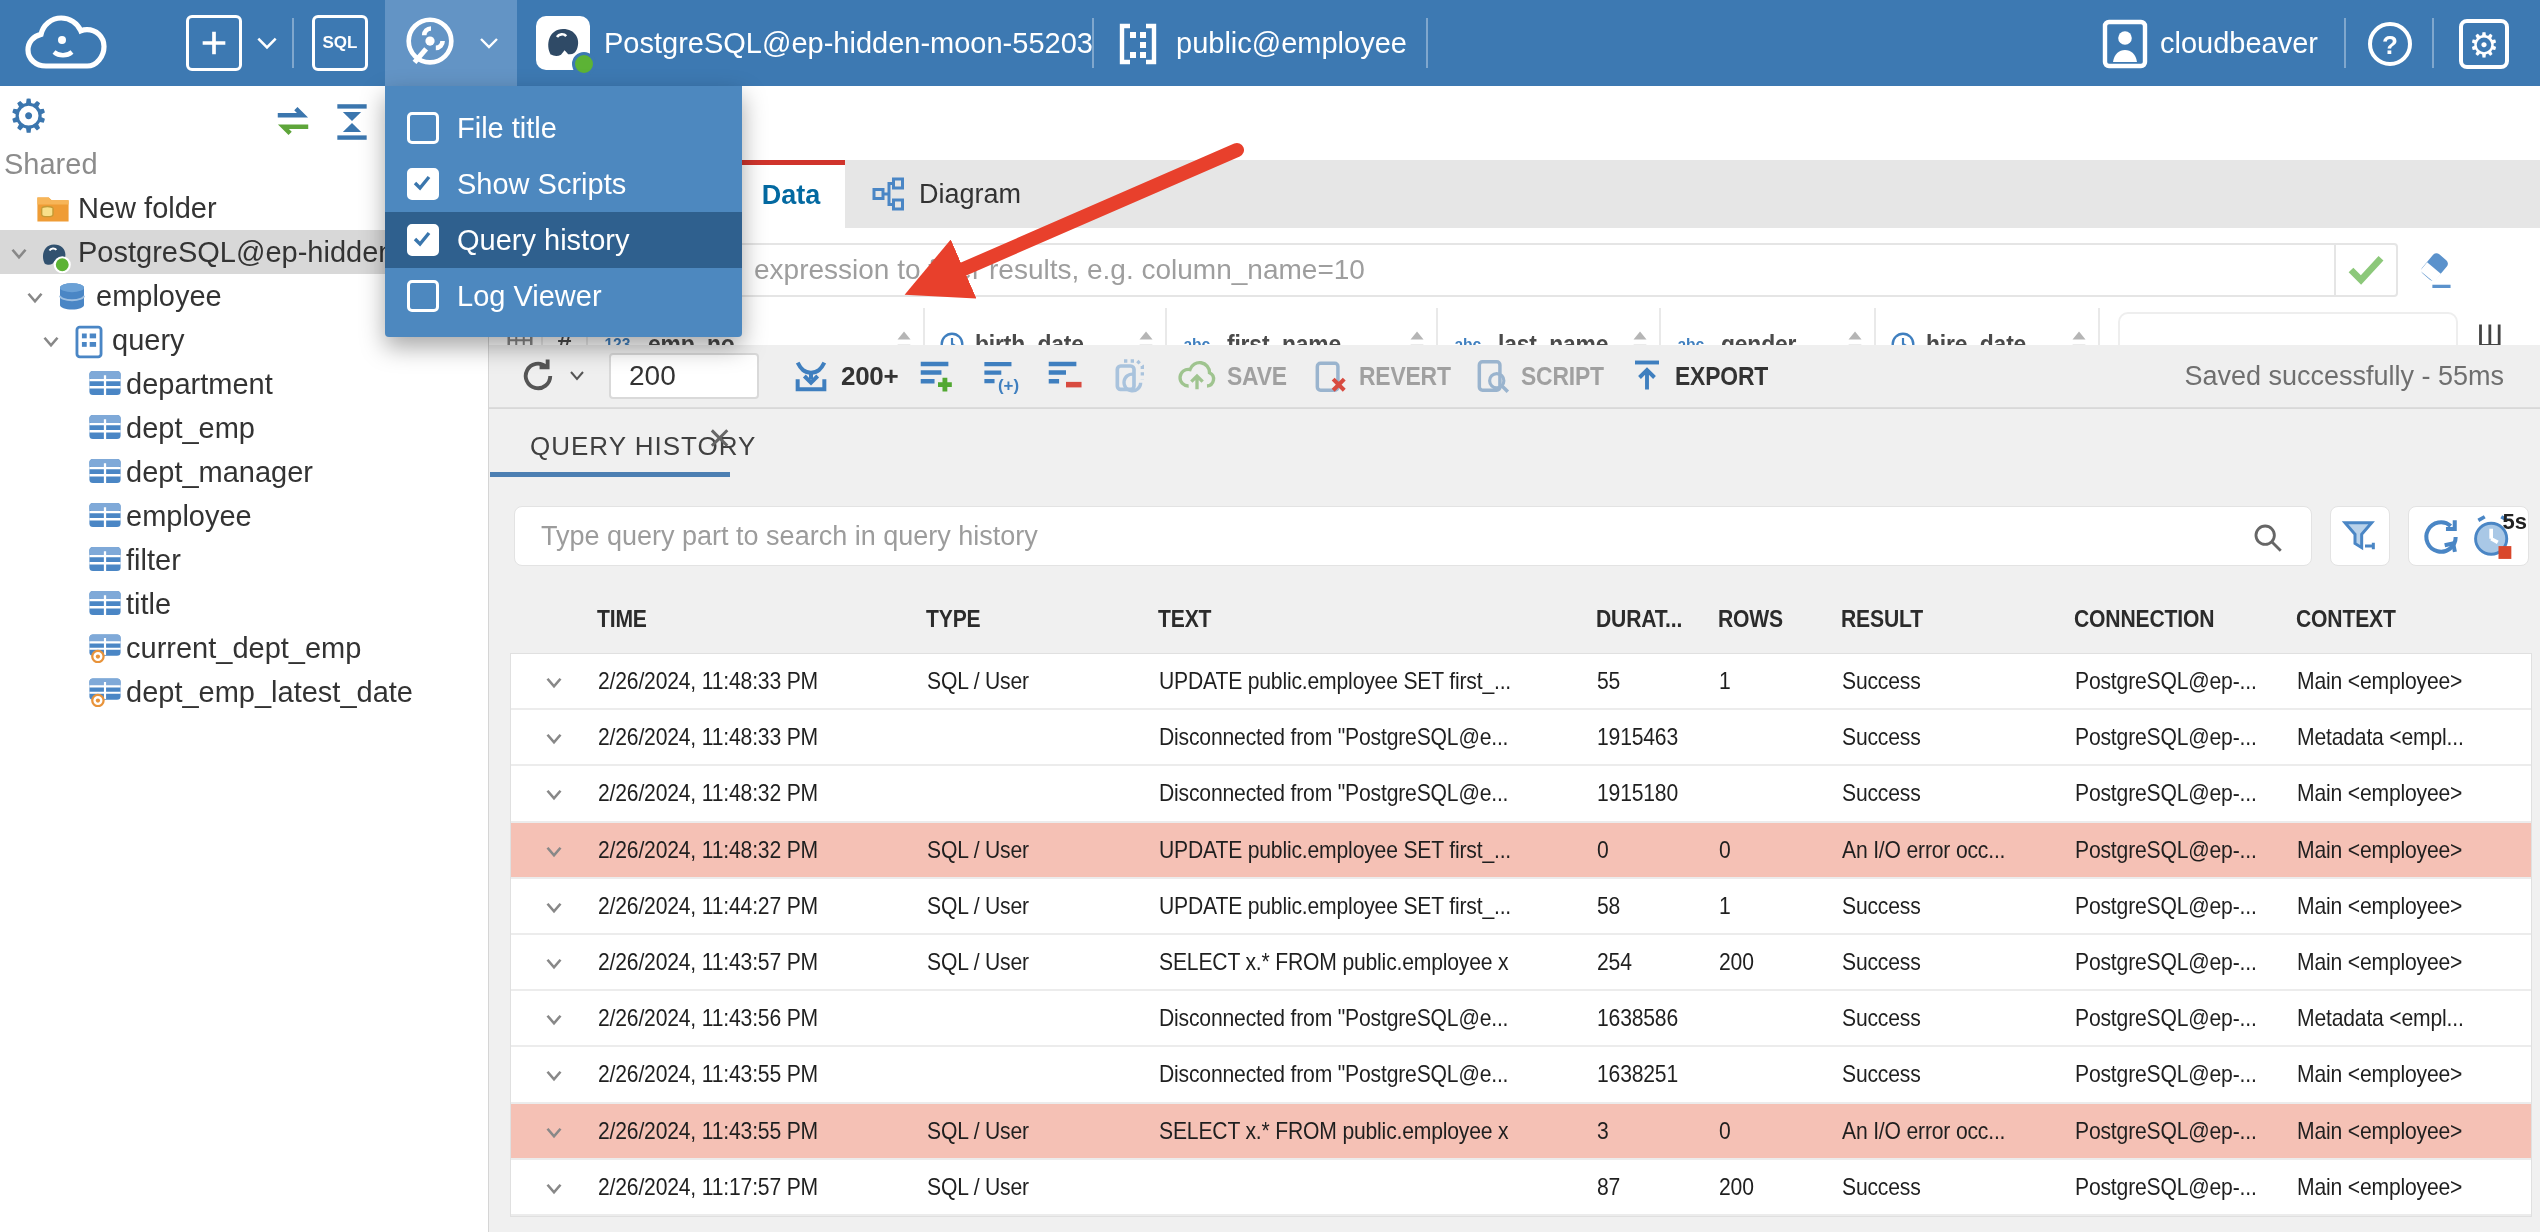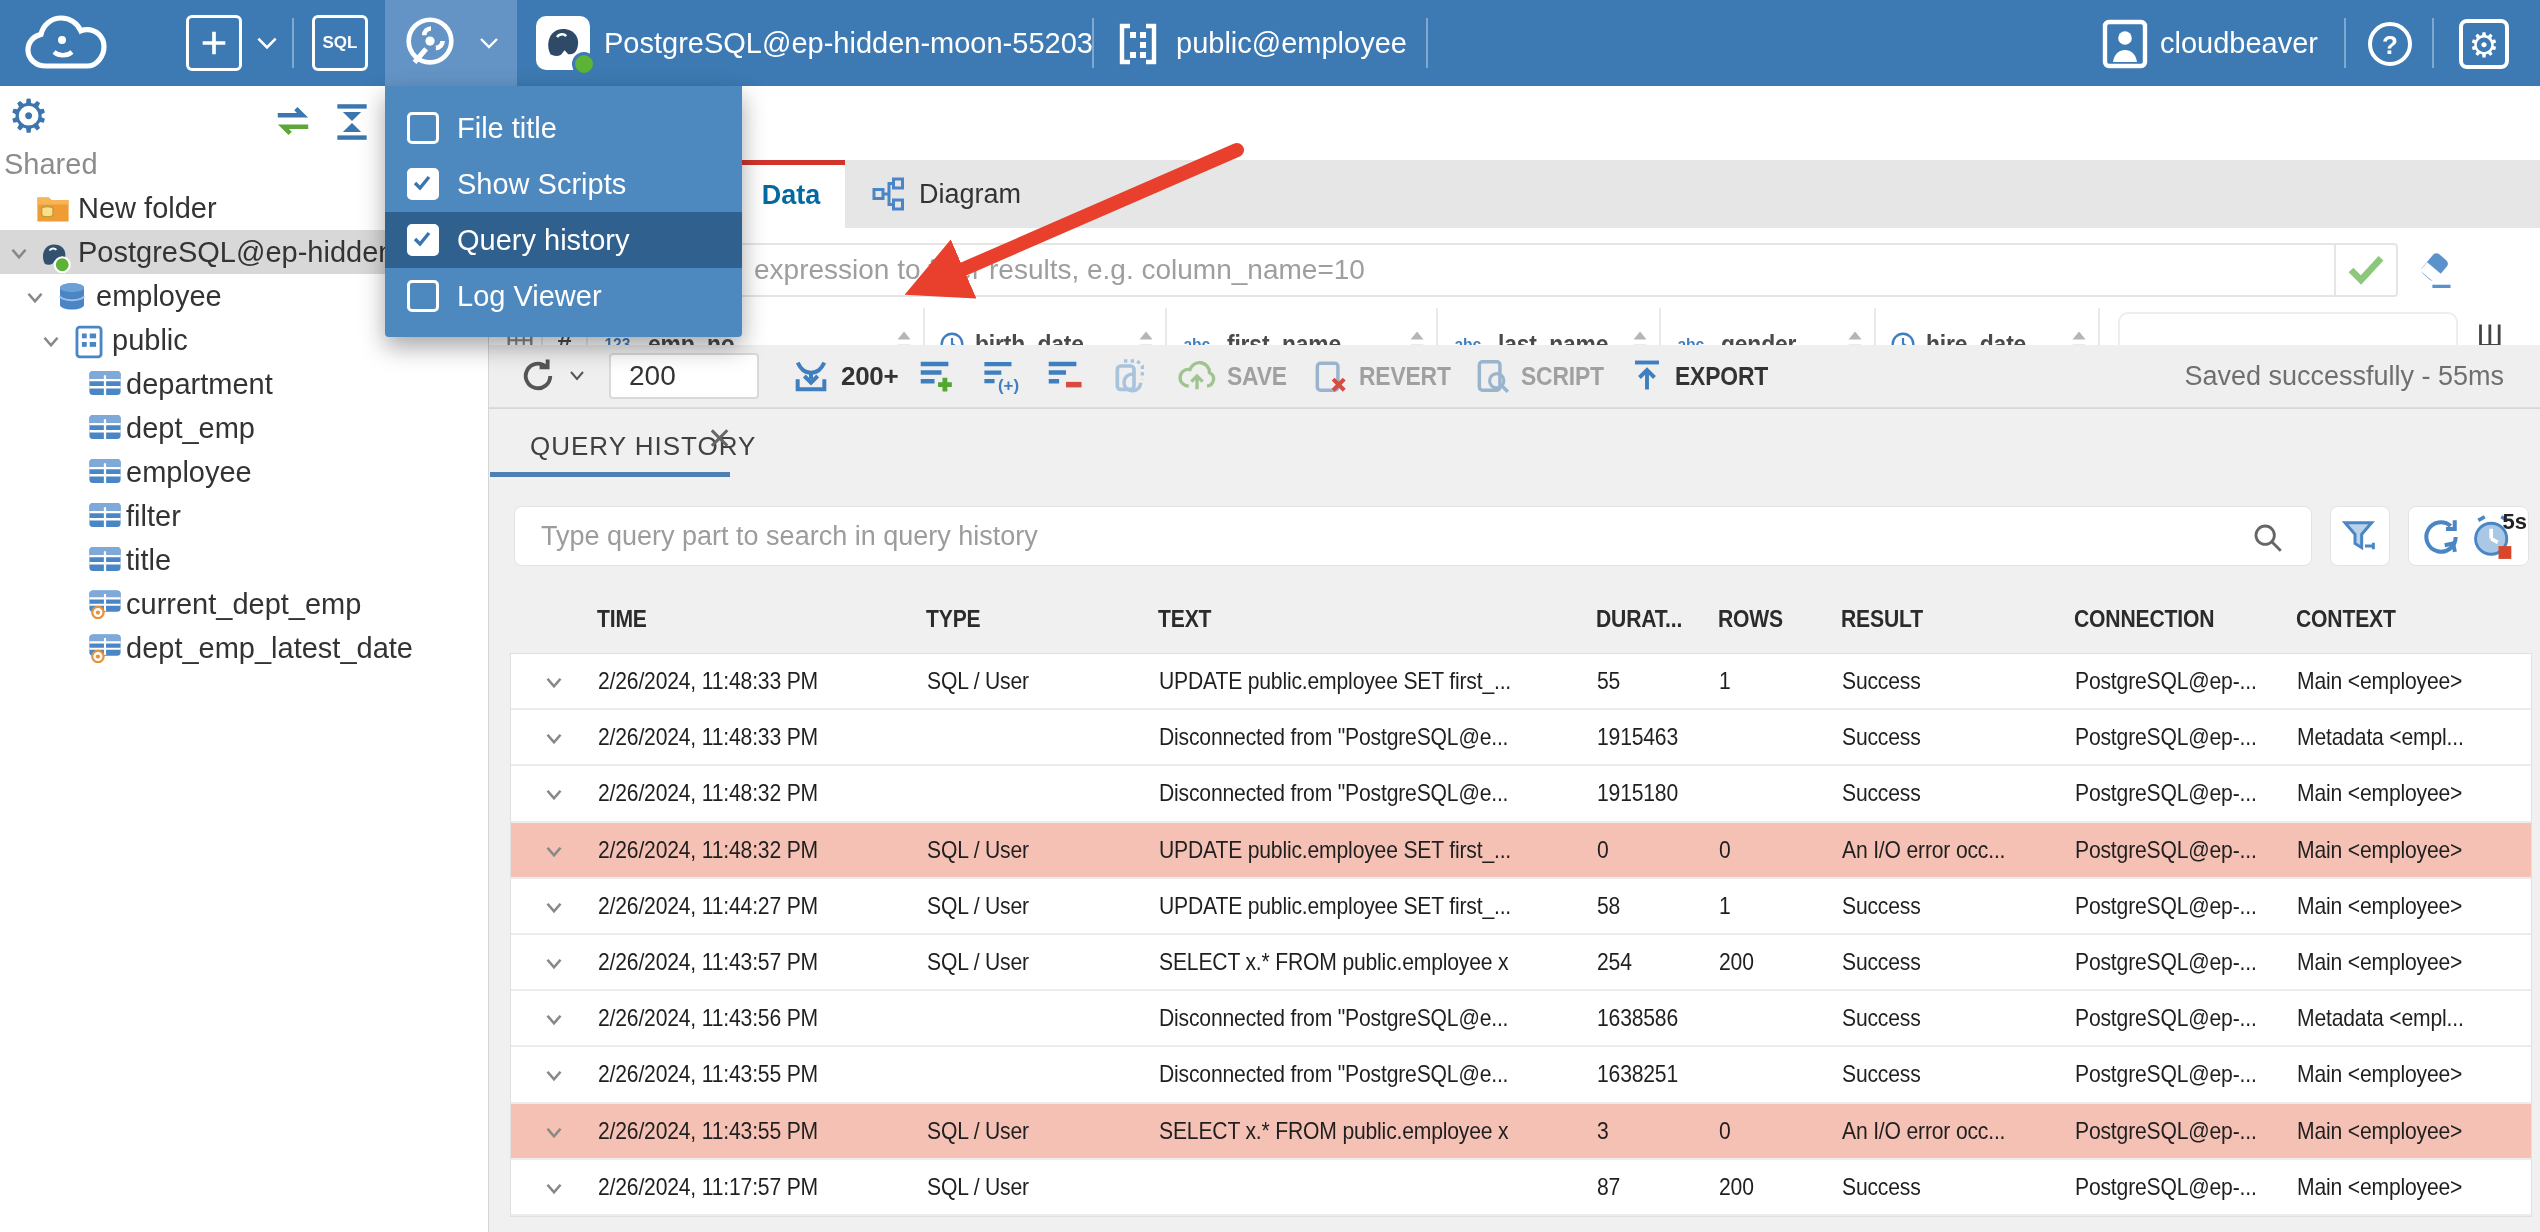--- a/index.html
+++ b/index.html
@@ -224,37 +224,45 @@
           <span class="chev" style="left: 38px;"><svg width="26" height="26" viewBox="0 0 24 24">
               <polyline points="6,9 12,16 18,9" fill="none" stroke="#888" stroke-width="2.4"></polyline>
             </svg></span>
           <span class="ticon" style="left: 74px;"><svg width="30" height="34" viewBox="0 0 20 24">
               <rect x="1.5" y="1.5" width="17" height="21" rx="2" fill="#fff" stroke="#4a86c5" stroke-width="2"></rect>
               <rect x="5" y="6" width="3.4" height="3.4" fill="#4a86c5"></rect>
               <rect x="10.5" y="6" width="4.5" height="3.4" fill="#4a86c5"></rect>
               <rect x="5" y="12" width="3.4" height="3.4" fill="#4a86c5"></rect>
               <rect x="10.5" y="12" width="4.5" height="3.4" fill="#4a86c5"></rect>
             </svg></span>
-          <span class="tlabel" style="left: 112px;">public</span>
+          <span class="tlabel" style="left: 112px;">query</span>
         </div>
         <div class="tree-row">
           <span class="ticon" style="left: 88px;"><svg width="34" height="28" viewBox="0 0 24 19">
               <rect x="1" y="1" width="22" height="17" rx="2.5" fill="#4a86c5"></rect>
               <rect x="1" y="1" width="22" height="6" rx="2.5" fill="#7fa9d8"></rect>
               <path d="M12 4v14M1 7.5h22M1 12.5h22" stroke="#fff" stroke-width="1.6"></path>
             </svg></span>
           <span class="tlabel" style="left: 126px;">department</span>
         </div>
         <div class="tree-row">
           <span class="ticon" style="left: 88px;"><svg width="34" height="28" viewBox="0 0 24 19">
               <rect x="1" y="1" width="22" height="17" rx="2.5" fill="#4a86c5"></rect>
               <rect x="1" y="1" width="22" height="6" rx="2.5" fill="#7fa9d8"></rect>
               <path d="M12 4v14M1 7.5h22M1 12.5h22" stroke="#fff" stroke-width="1.6"></path>
             </svg></span>
           <span class="tlabel" style="left: 126px;">dept_emp</span>
+        </div>
+        <div class="tree-row">
+          <span class="ticon" style="left: 88px;"><svg width="34" height="28" viewBox="0 0 24 19">
+              <rect x="1" y="1" width="22" height="17" rx="2.5" fill="#4a86c5"></rect>
+              <rect x="1" y="1" width="22" height="6" rx="2.5" fill="#7fa9d8"></rect>
+              <path d="M12 4v14M1 7.5h22M1 12.5h22" stroke="#fff" stroke-width="1.6"></path>
+            </svg></span>
+          <span class="tlabel" style="left: 126px;">dept_manager</span>
         </div>
         <div class="tree-row">
           <span class="ticon" style="left: 88px;"><svg width="34" height="28" viewBox="0 0 24 19">
               <rect x="1" y="1" width="22" height="17" rx="2.5" fill="#4a86c5"></rect>
               <rect x="1" y="1" width="22" height="6" rx="2.5" fill="#7fa9d8"></rect>
               <path d="M12 4v14M1 7.5h22M1 12.5h22" stroke="#fff" stroke-width="1.6"></path>
             </svg></span>
           <span class="tlabel" style="left: 126px;">employee</span>
         </div>
         <div class="tree-row">

